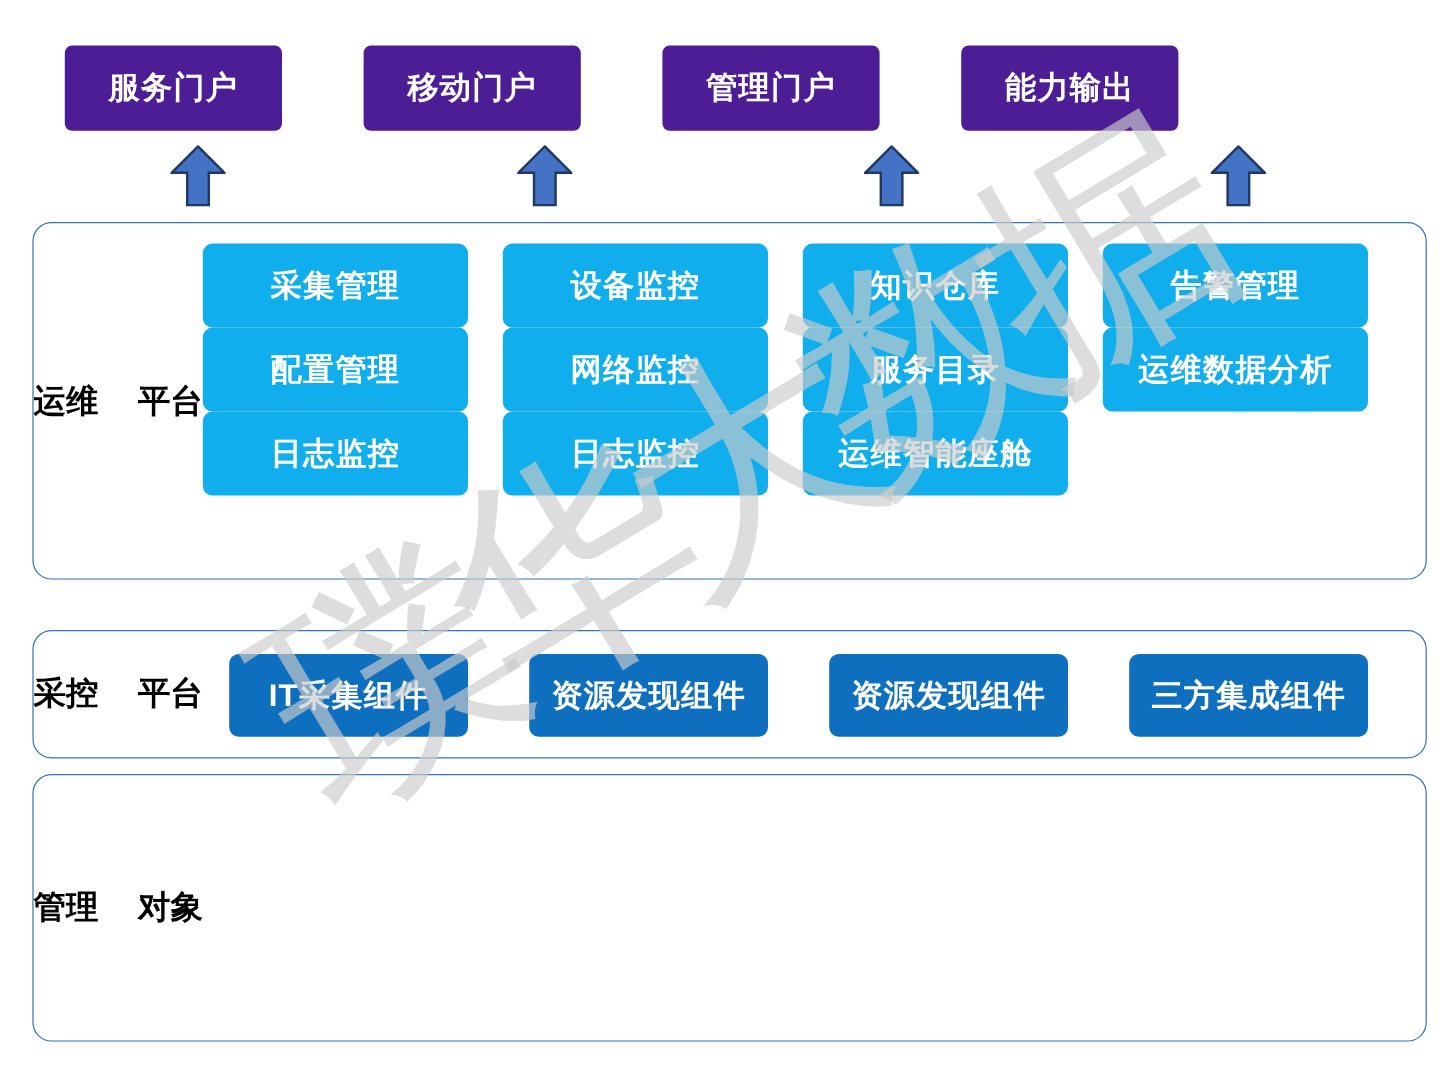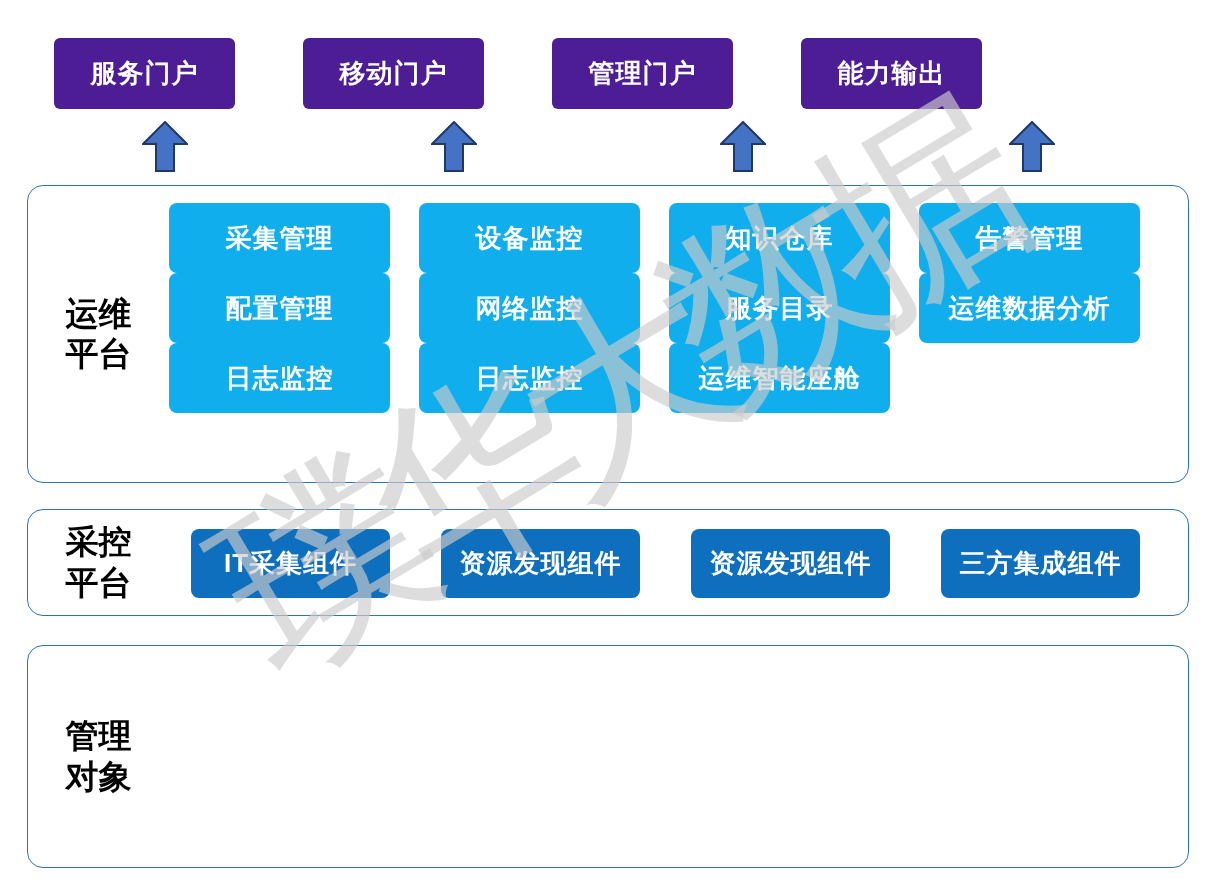--- a/index.html
+++ b/index.html
@@ -21,27 +21,27 @@
   
   .arrow-row { position:absolute; left:54px; top:121px; display:flex; gap:68px; }
   .arrow-cell { width:221px; display:flex; justify-content:center; }
 
   
   .panel {
     position:absolute; left:27px; width:1162px; background:#ffffff;
     border:1.5px solid #2E75B6; border-radius:16px; box-sizing:border-box;
   }
   .panel-ops     { top:185px; height:298px; }
-  .panel-collect { top:509px; height:107px; }
+  .panel-collect { top:525px; height:107px; }
   .panel-objects { top:645px; height:223px; }
 
   .panel-title {
     position:absolute; left:0; top:0; bottom:0; width:141px;
-    display:flex; flex-direction:column; align-items:center; justify-content:center;
-    font-size:33px; font-weight:800; color:#000000; line-height:1.22;
+    display:flex; align-items:center; justify-content:space-between;
+    font-size:27px; font-weight:800; color:#000000; line-height:1.22;
   }
 
   .grid {
     position:absolute; left:141px; top:0; right:0; bottom:0;
     display:grid; grid-template-columns:repeat(4,221px); column-gap:29px;
     align-content:start;
   }
   .grid-ops     { padding-top:17px; grid-auto-rows:70px; }
   .grid-collect { padding-top:19px; grid-auto-rows:69px; }
   .grid-objects { padding-top:17px; grid-auto-rows:70px; row-gap:30px; }

